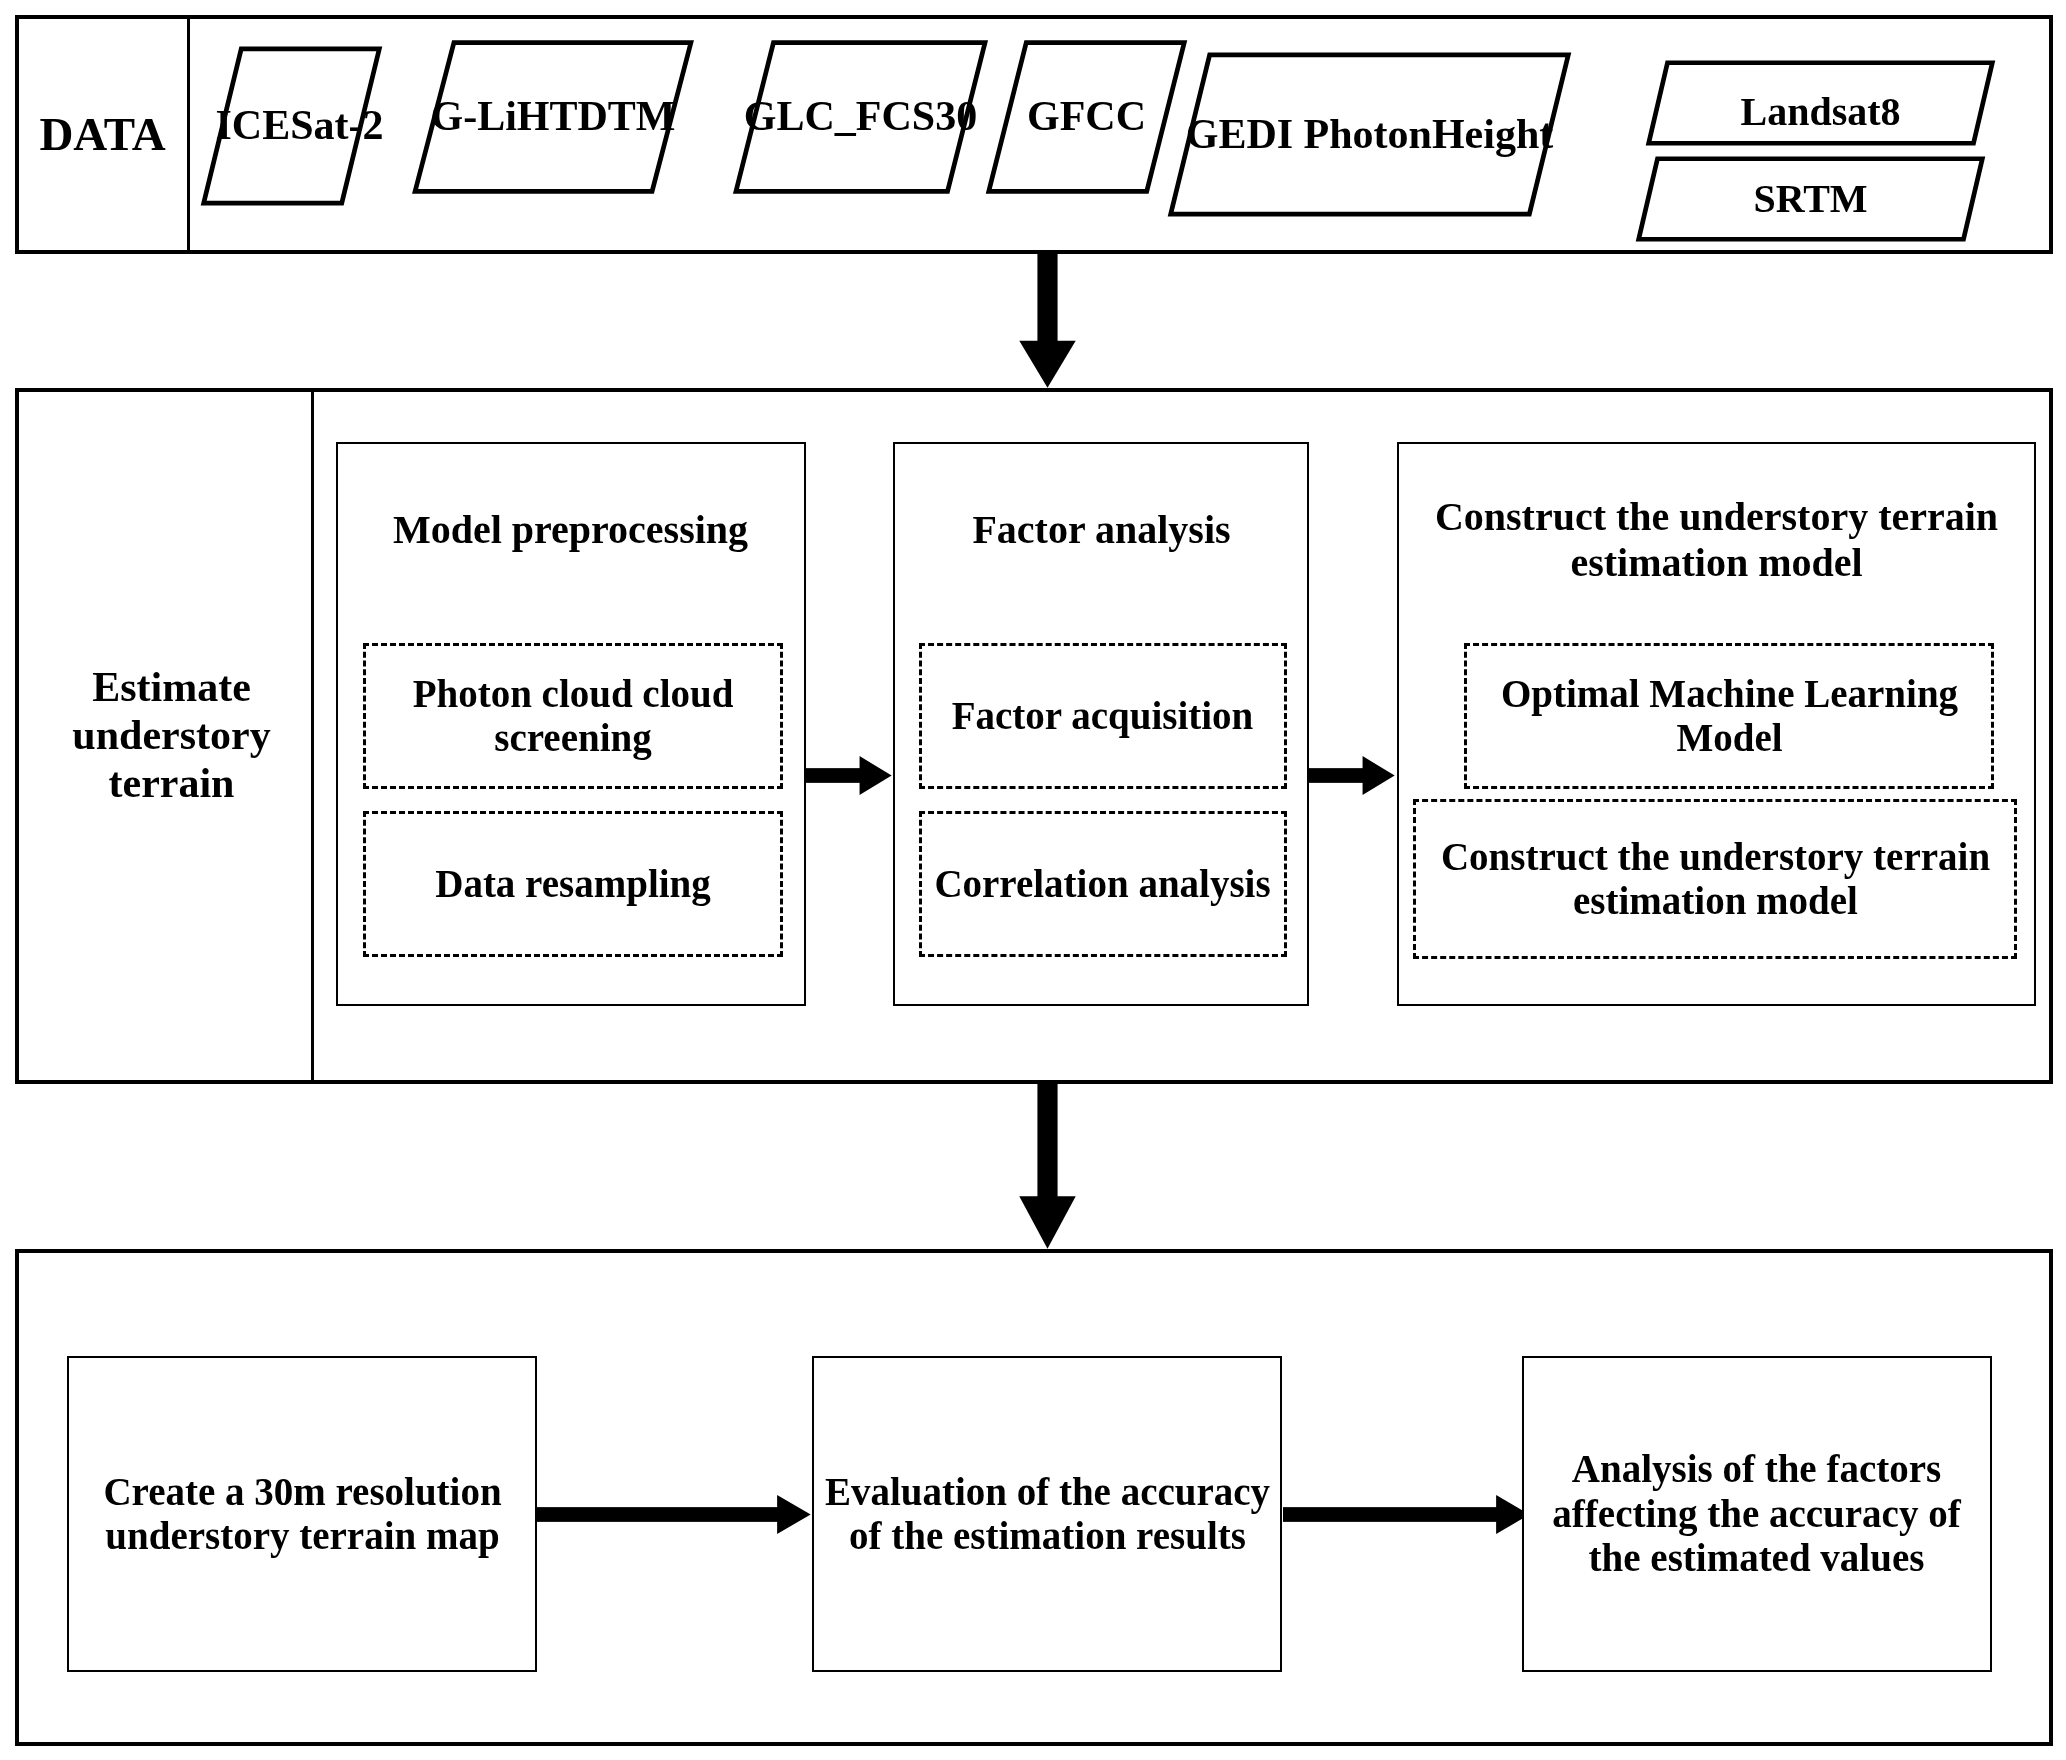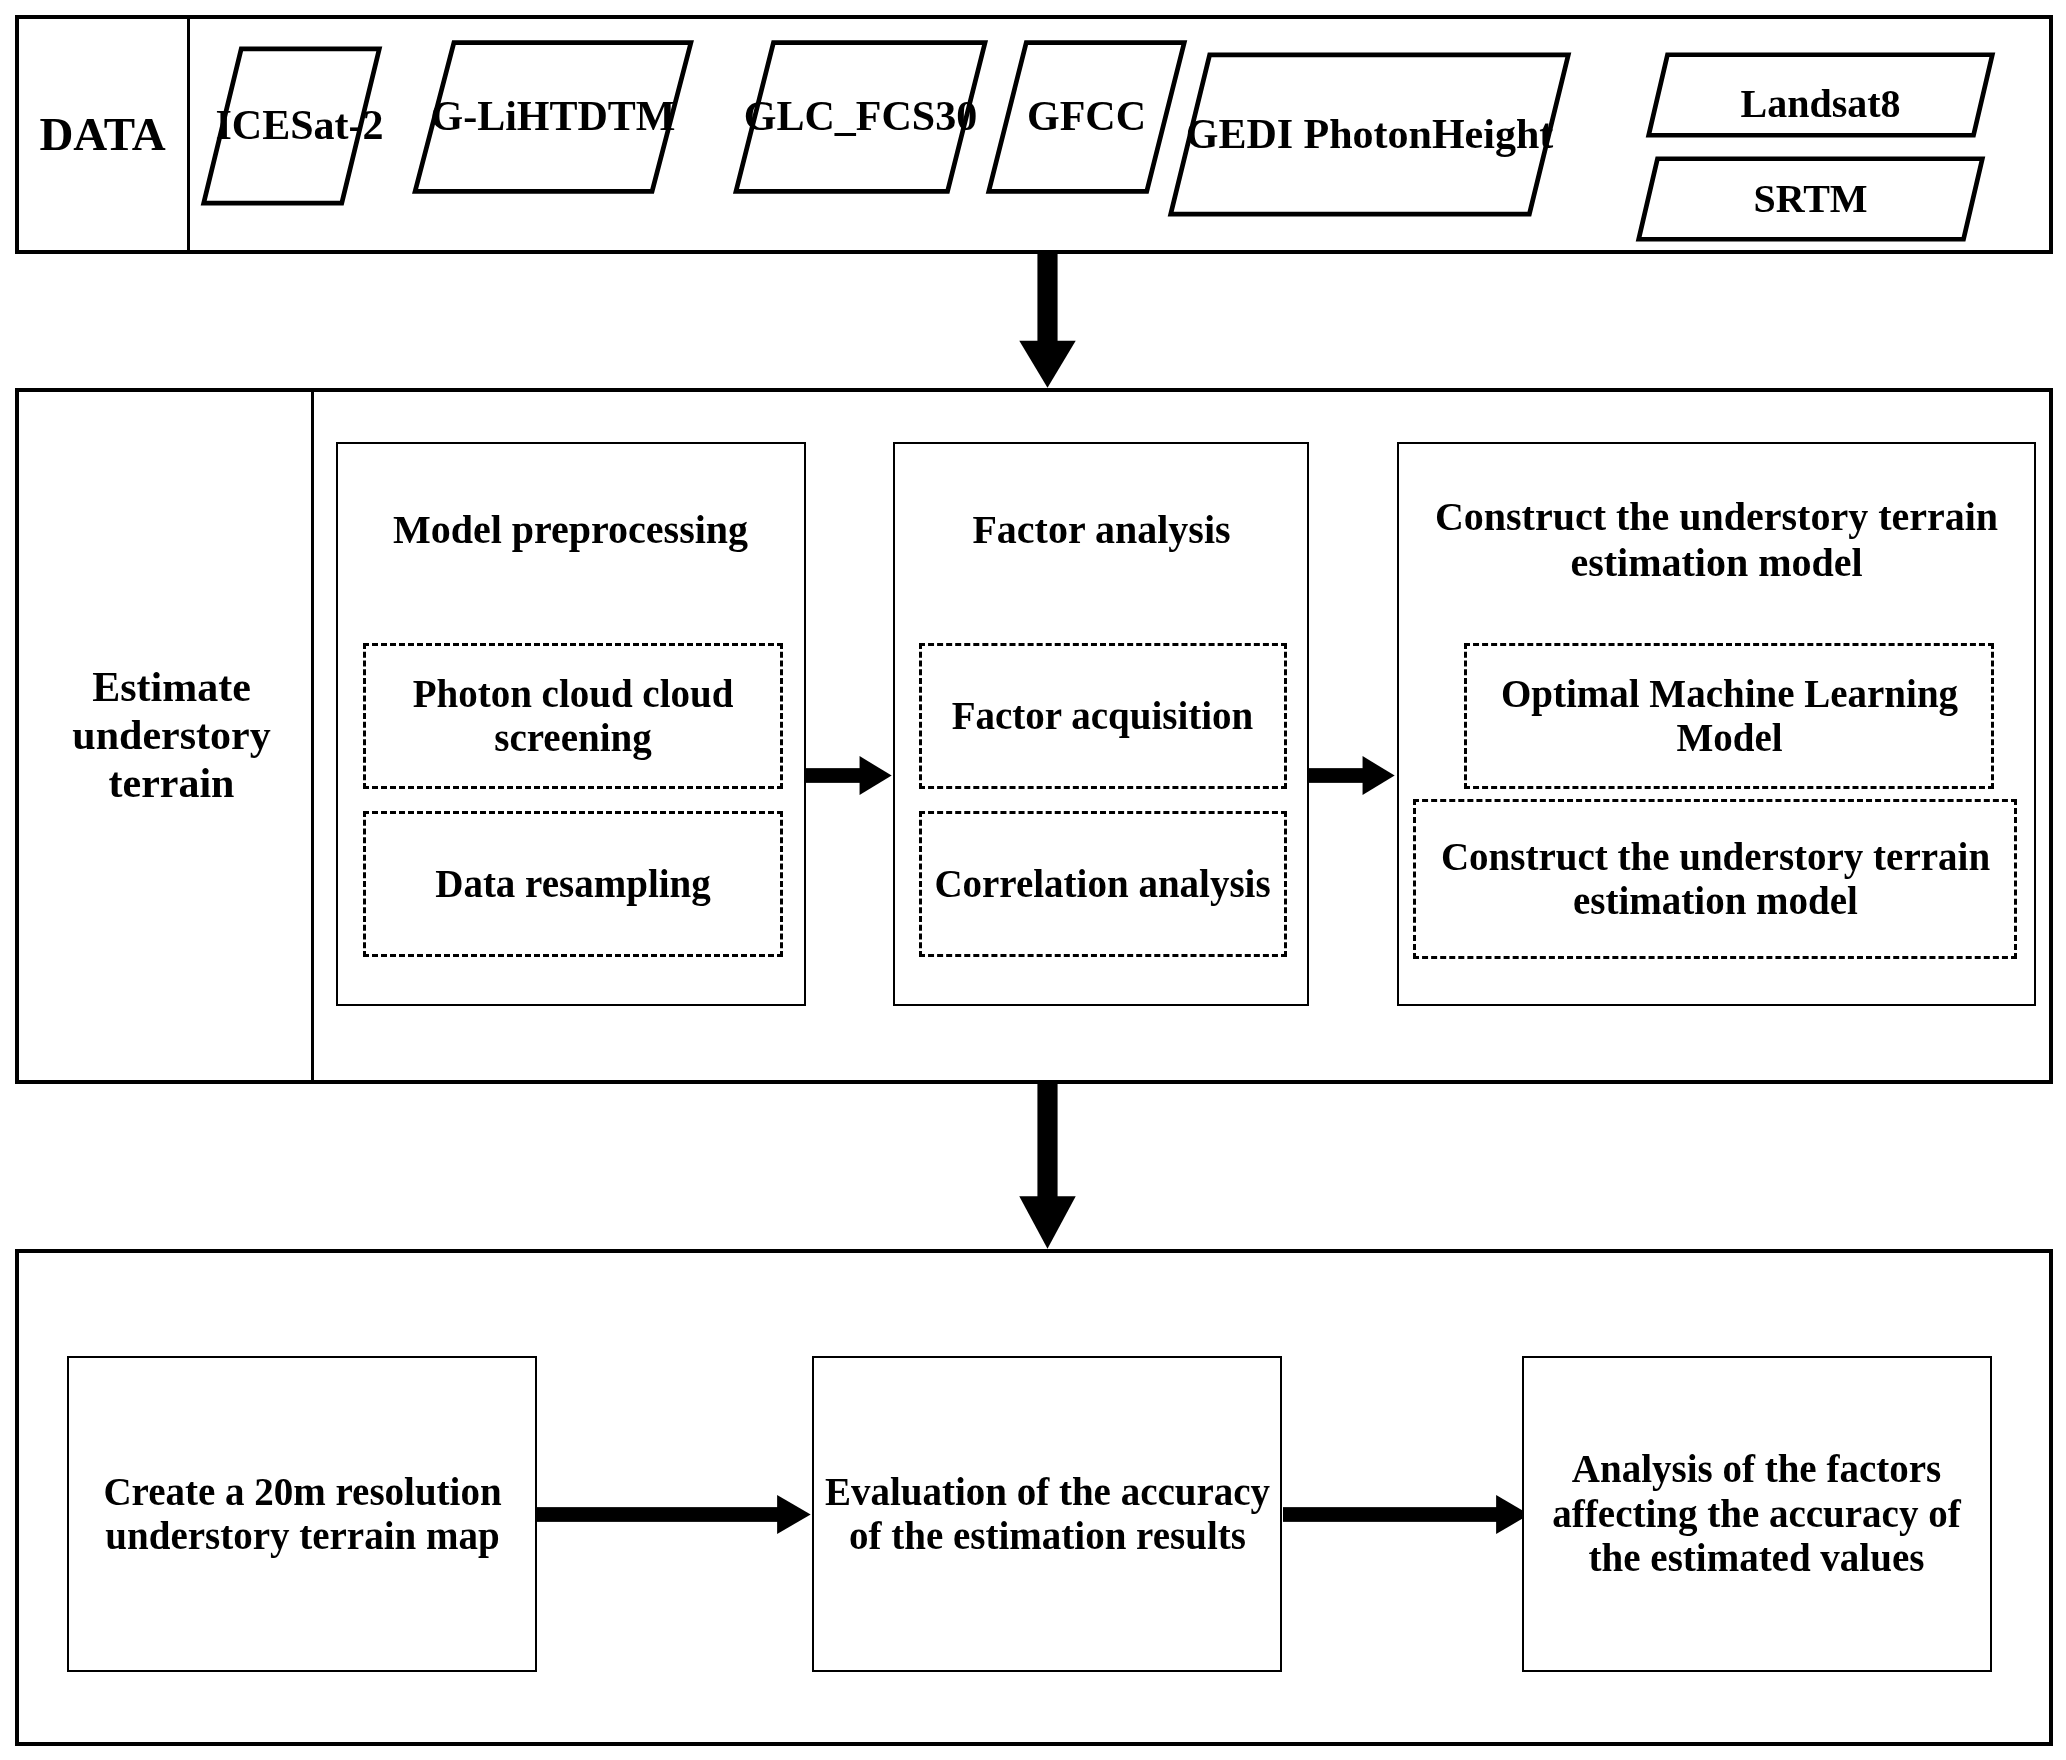--- a/index.html
+++ b/index.html
@@ -89,21 +89,21 @@
   <svg width="403" height="165" viewBox="0 0 600 245">
     <polygon points="62,4 596,4 538,241 4,241" fill="#ffffff" stroke="#000000" stroke-width="7"></polygon>
   </svg>
   <div class="plabel" style="font-size:42px;">
     <span>GEDI Photon</span>
       <br>
     <span>Height</span>
   </div>
 </div>
 
-<div class="para" style="left:1646px;top:52px;width:349px;height:105px;">
+<div class="para" style="left:1646px;top:60px;width:349px;height:105px;">
   <svg width="349" height="86" viewBox="0 0 520 128">
     <polygon points="32,4 516,4 488,124 4,124" fill="#ffffff" stroke="#000000" stroke-width="7"></polygon>
   </svg>
   <div class="plabel" style="font-size:40px;">
     <span>Landsat8</span>
   </div>
 </div>
 
 <div class="para" style="left:1636px;top:156px;width:349px;height:86px;">
   <svg width="349" height="86" viewBox="0 0 520 128">
@@ -184,21 +184,21 @@
   <svg width="81" height="168" viewBox="0 0 120 250">
     <rect x="45" y="0" width="30" height="178" fill="#000000"></rect>
     <polygon points="18,170 102,170 60,248" fill="#000000"></polygon>
   </svg>
 </div>
 
 <div class="abs outer-frame" style="left:14.8px;top:1249px;width:2038px;height:497px;"></div>
 
 <div class="abs solid-box" style="left:67px;top:1356px;width:470px;height:316px;"></div>
 <div class="ctext" style="left:74px;top:1356px;width:457px;height:316px;font-size:39px;">
-  <span>Create a 20m resolution understory terrain map</span>
+  <span>Create a 30m resolution understory terrain map</span>
 </div>
 
 <div class="arrow-h" style="left:537px;top:1491px;width:275px;height:47px;">
   <svg width="275" height="47" viewBox="0 0 410 70">
     <rect x="0" y="24" width="372" height="22" fill="#000000"></rect>
     <polygon points="358,6 358,64 408,35" fill="#000000"></polygon>
   </svg>
 </div>
 
 <div class="abs solid-box" style="left:812px;top:1356px;width:470px;height:316px;"></div>

